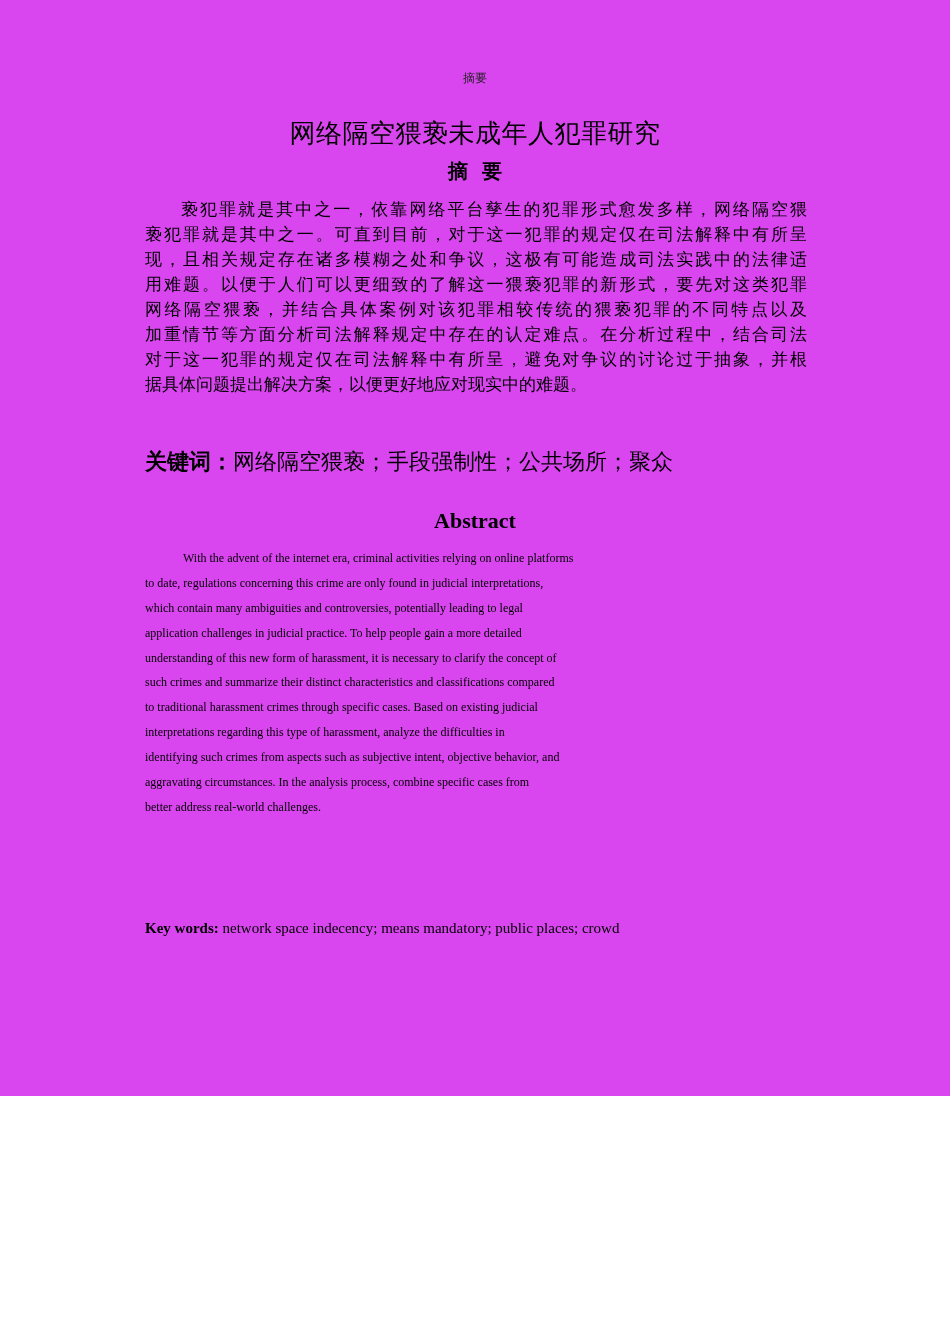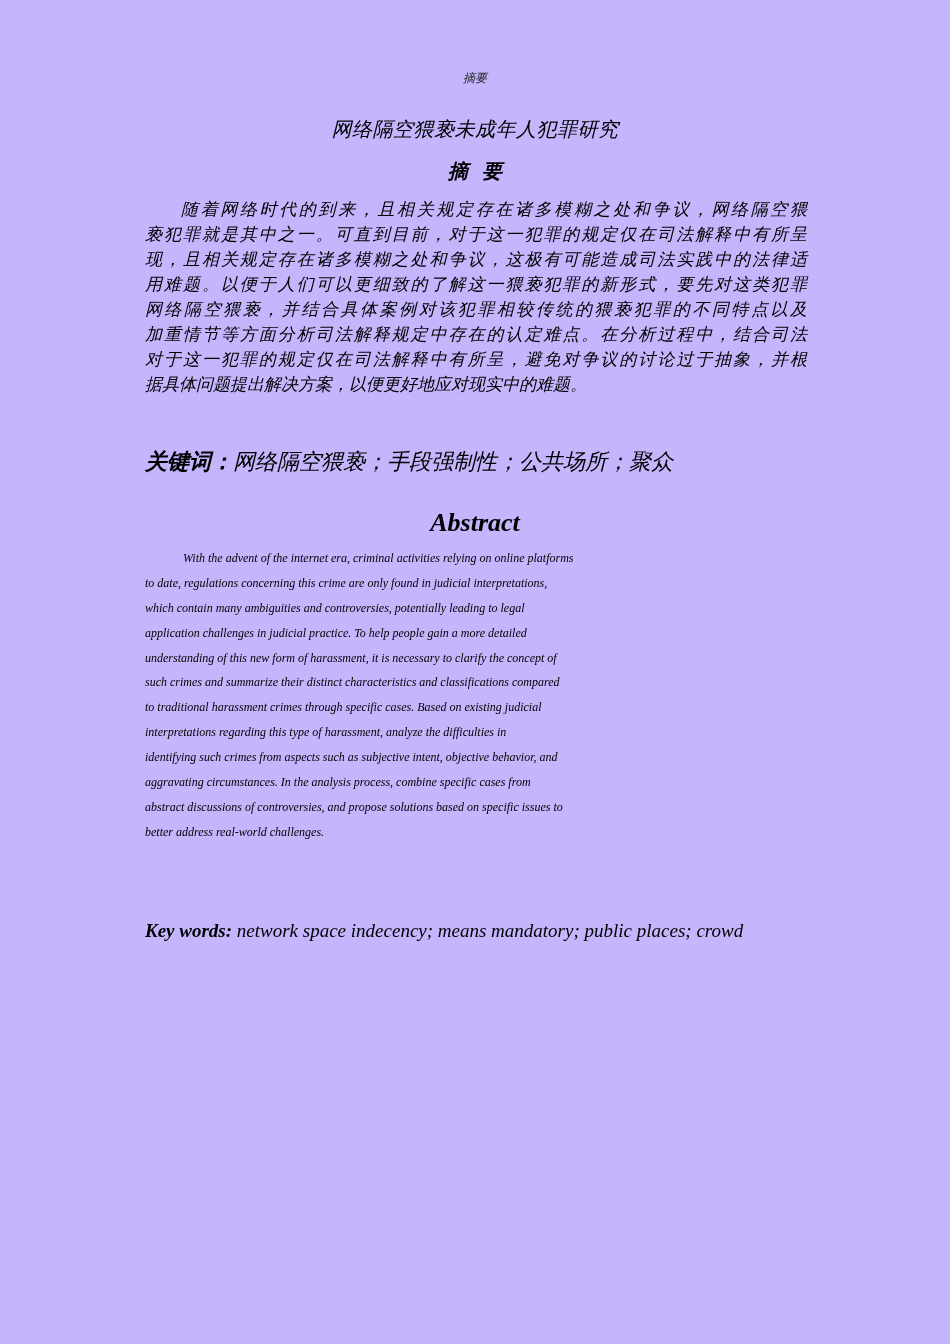--- a/index.html
+++ b/index.html
@@ -1,50 +1,50 @@
 <!DOCTYPE html>
 <html><head>
   <meta charset="utf-8">
   <style>
     html, body { margin: 0; padding: 0; background: #ffffff; }
     body { width: 950px; height: 1344px; position: relative; overflow: hidden; color: #000; }
-    .page { position: absolute; left: 0; top: 0; width: 950px; height: 1344px; background: #c4b5fd; font-style: italic; }
+    .page { position: absolute; left: 0; top: 0; width: 950px; height: 1096px; background: #d946ef; }
     .header { position: absolute; top: 70px; left: 0; width: 950px; text-align: center;
       font-family: "DejaVu Serif", serif; font-size: 12px; color: #222; }
     .cn-title { position: absolute; top: 116px; left: 0; width: 950px; text-align: center;
-      font-family: "DejaVu Sans", sans-serif; font-size: 20px; letter-spacing: 0.5px; }
+      font-family: "DejaVu Sans", sans-serif; font-size: 26px; letter-spacing: 0.5px; }
     .cn-heading { position: absolute; top: 158px; left: 0; width: 950px; text-align: center;
       font-family: "DejaVu Sans", sans-serif; font-size: 20px; font-weight: bold; letter-spacing: 14px; padding-left: 14px; box-sizing: border-box; }
     .cn-body { position: absolute; left: 145px; width: 662px; font-family: "DejaVu Sans", sans-serif;
       font-size: 17px; line-height: 25px; }
     .cn-line { white-space: nowrap; height: 25px; text-align: justify; text-align-last: justify; }
     .cn-line.first { padding-left: 36px; }
     .cn-line.last { text-align-last: left; }
     .kw-cn { position: absolute; top: 447px; left: 145px; font-family: "DejaVu Sans", sans-serif; font-size: 22px; white-space: nowrap; }
     .kw-cn .lbl { font-weight: bold; }
     .en-heading { position: absolute; top: 508px; left: 0; width: 950px; text-align: center;
-      font-family: "Liberation Serif", serif; font-size: 26px; font-weight: bold; }
+      font-family: "Liberation Serif", serif; font-size: 22px; font-weight: bold; }
     .en-body { position: absolute; top: 546px; left: 145px; width: 662px; font-family: "Liberation Serif", serif;
       font-size: 12px; line-height: 24.9px; }
     .en-line { white-space: nowrap; height: 24.9px; }
     .en-line.first { padding-left: 38px; }
-    .kw-en { position: absolute; top: 920px; left: 145px; font-family: "Liberation Serif", serif; font-size: 19px; white-space: nowrap; }
+    .kw-en { position: absolute; top: 920px; left: 145px; font-family: "Liberation Serif", serif; font-size: 15px; white-space: nowrap; }
     .kw-en .lbl { font-weight: bold; }
   </style>
 </head>
 <body>
 
 <div class="page">
   <div class="header">摘要</div>
 
   <div class="cn-title">网络隔空猥亵未成年人犯罪研究</div>
   <div class="cn-heading">摘要</div>
 
   <div class="cn-body" style="top:197px;">
-    <div class="cn-line first">随着网络时代的到来，且相关规定存在诸多模糊之处和争议，网络隔空猥</div>
+    <div class="cn-line first">亵犯罪就是其中之一，依靠网络平台孳生的犯罪形式愈发多样，网络隔空猥</div>
     <div class="cn-line">亵犯罪就是其中之一。可直到目前，对于这一犯罪的规定仅在司法解释中有所呈</div>
     <div class="cn-line">现，且相关规定存在诸多模糊之处和争议，这极有可能造成司法实践中的法律适</div>
     <div class="cn-line">用难题。以便于人们可以更细致的了解这一猥亵犯罪的新形式，要先对这类犯罪</div>
     <div class="cn-line">网络隔空猥亵，并结合具体案例对该犯罪相较传统的猥亵犯罪的不同特点以及</div>
     <div class="cn-line">加重情节等方面分析司法解释规定中存在的认定难点。在分析过程中，结合司法</div>
     <div class="cn-line">对于这一犯罪的规定仅在司法解释中有所呈，避免对争议的讨论过于抽象，并根</div>
     <div class="cn-line last">据具体问题提出解决方案，以便更好地应对现实中的难题。</div>
   </div>
 
   <div class="kw-cn">
@@ -57,20 +57,19 @@
     <div class="en-line first">With the advent of the internet era, criminal activities relying on online platforms</div>
     <div class="en-line">to date, regulations concerning this crime are only found in judicial interpretations,</div>
     <div class="en-line">which contain many ambiguities and controversies, potentially leading to legal</div>
     <div class="en-line">application challenges in judicial practice. To help people gain a more detailed</div>
     <div class="en-line">understanding of this new form of harassment, it is necessary to clarify the concept of</div>
     <div class="en-line">such crimes and summarize their distinct characteristics and classifications compared</div>
     <div class="en-line">to traditional harassment crimes through specific cases. Based on existing judicial</div>
     <div class="en-line">interpretations regarding this type of harassment, analyze the difficulties in</div>
     <div class="en-line">identifying such crimes from aspects such as subjective intent, objective behavior, and</div>
     <div class="en-line">aggravating circumstances. In the analysis process, combine specific cases from</div>
-    <div class="en-line">abstract discussions of controversies, and propose solutions based on specific issues to</div>
     <div class="en-line">better address real-world challenges.</div>
   </div>
 
   <div class="kw-en">
     <span class="lbl">Key words:</span><span> network space indecency; means mandatory; public places; crowd</span>
   </div>
 </div>
 
 </body></html>

